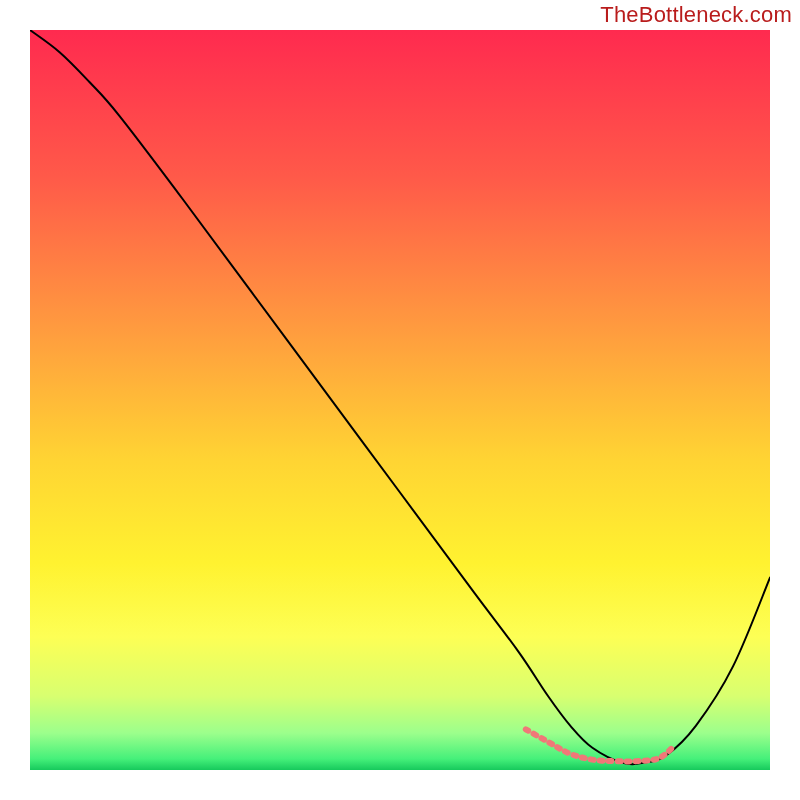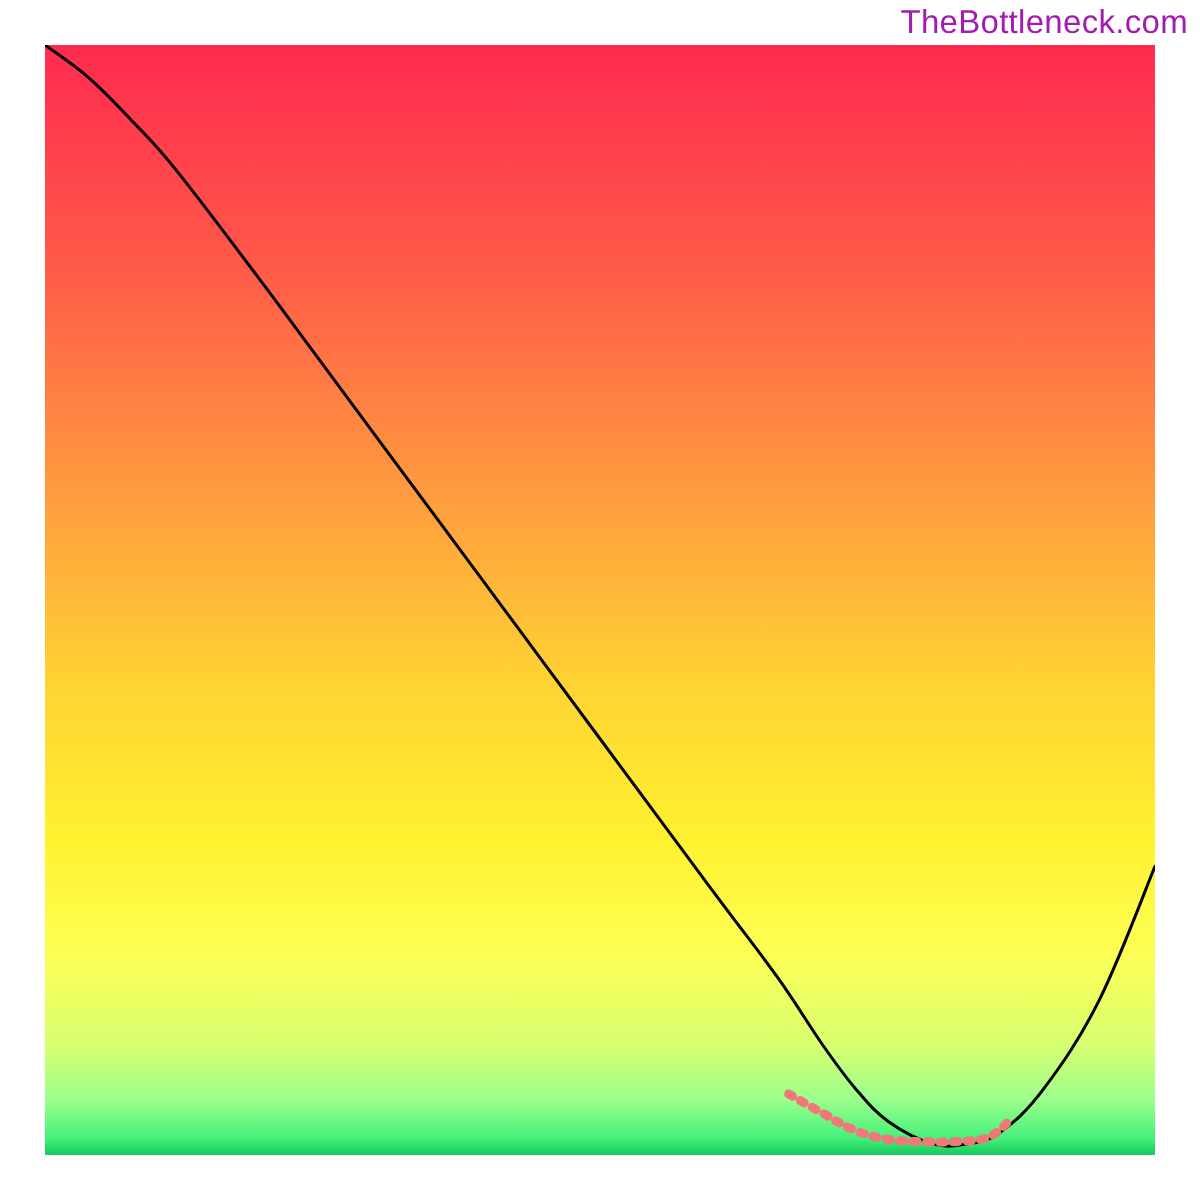--- a/index.html
+++ b/index.html
@@ -15,21 +15,21 @@
     position: relative;
     width: 800px;
     height: 800px;
   }
   .watermark {
     position: absolute;
     top: 2px;
     right: 8px;
     font-size: 22px;
     font-weight: 500;
-    color: #a21caf;
+    color: #b91c1c;
     letter-spacing: 0.2px;
     z-index: 10;
   }
   .plot {
     position: absolute;
     left: 30px;
     top: 30px;
     width: 740px;
     height: 740px;
   }

